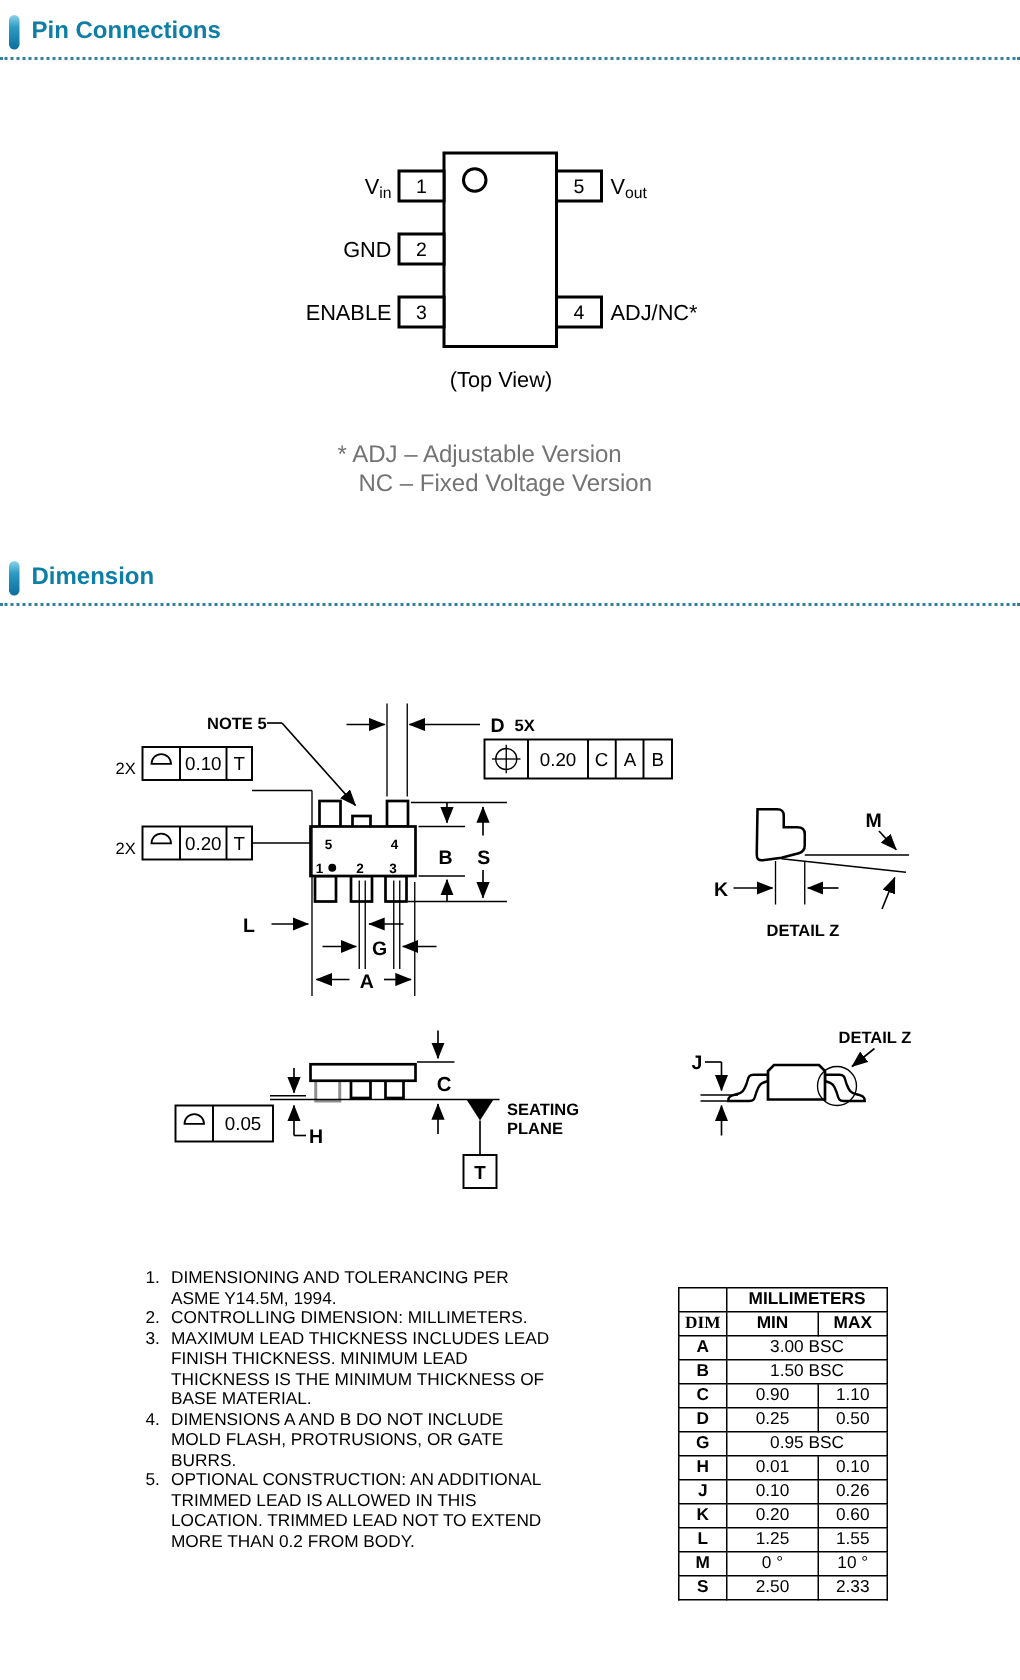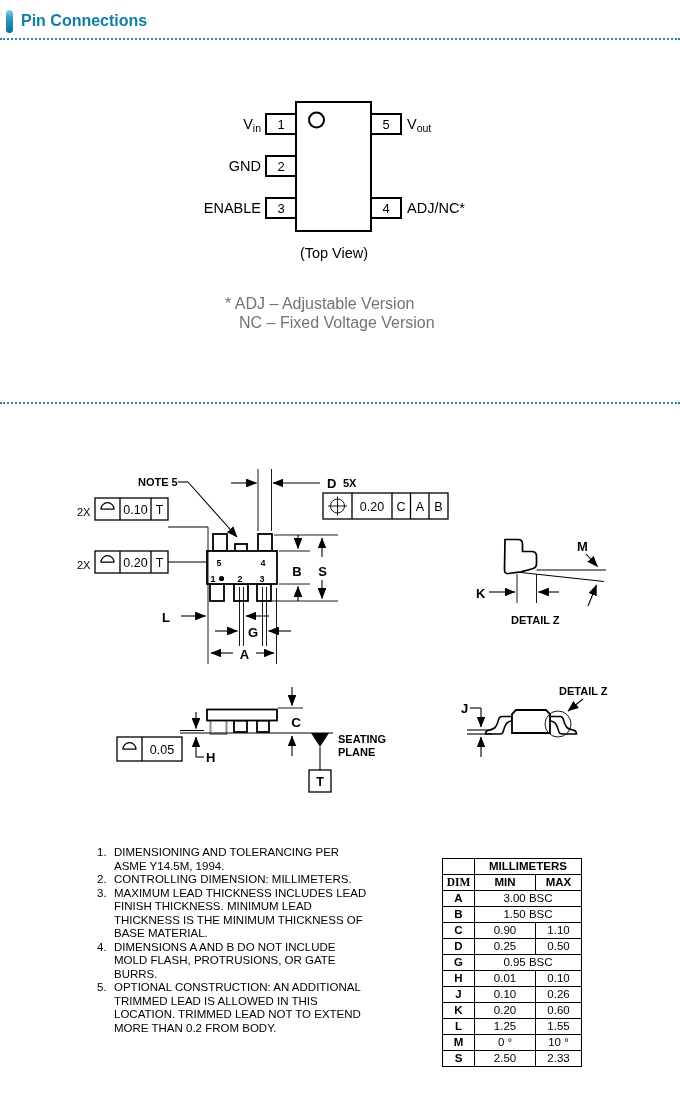--- a/index.html
+++ b/index.html
@@ -8,21 +8,21 @@
   .sec-head{position:absolute;left:0;width:680px;height:28px;}
   .bar{position:absolute;left:6px;top:0px;width:7px;height:23px;border-radius:4px;
        background:linear-gradient(180deg,#8ed4ea 0%,#2d9cc4 35%,#0b6f9b 100%);}
   .sec-title{position:absolute;left:21px;top:2px;font-size:16px;font-weight:bold;color:#0f7ea6;}
   .dotline{position:absolute;left:0;width:680px;height:0;border-top:2px dotted #35809e;}
   .footnote{position:absolute;font-size:16px;color:#737373;white-space:nowrap;}
   .notes{position:absolute;left:85px;top:846px;width:285px;font-size:11.5px;line-height:13.5px;color:#000;}
   .note-row{display:flex;margin-left:12px;}
   .note-num{width:17px;flex:none;}
   .note-text{width:256px;}
-  table.dims{position:absolute;left:442px;top:858px;border-collapse:collapse;table-layout:fixed;
+  table.dims{position:absolute;left:452px;top:858px;border-collapse:collapse;table-layout:fixed;
              font-size:11.5px;color:#000;border-radius:28px;}
   table.dims td{border:1.2px solid #000;text-align:center;padding:0;height:15px;line-height:13px;}
   table.dims .hd{font-weight:bold;}
   table.dims .dim{font-weight:bold;}
   table.dims .c1{width:31px;font-family:Liberation Serif, serif;} table.dims .c2{width:60px;} table.dims .c3{width:45px;}
   svg{position:absolute;left:0;}
   .t{font-family:"Liberation Sans",sans-serif;fill:#000;}
   .b{font-weight:bold;}
   .s9{font-size:9px;} .s11{font-size:11px;} .s12{font-size:12.5px;}
   .s13{font-size:13px;} .s135{font-size:13.5px;} .s14{font-size:14.5px;}
@@ -63,20 +63,24 @@
     <text class="t s14" x="261" y="171" text-anchor="end">GND</text>
     <text class="t s14" x="261" y="213" text-anchor="end">ENABLE</text>
     <text class="t s14" x="407" y="129"><tspan>V</tspan><tspan dy="3" font-size="10.5">out</tspan></text>
     <text class="t s14" x="407" y="213">ADJ/NC*</text>
     <text class="t s14" x="334" y="258" text-anchor="middle">(Top View)</text>
   </svg>
 
   <div class="footnote" style="left:225px;top:295px;">* ADJ – Adjustable Version</div>
   <div class="footnote" style="left:239px;top:314px;">NC – Fixed Voltage Version</div>
 
+  <div class="sec-head" style="top:374px;">
+    <span class="bar"></span>
+    <span class="sec-title">Dimension</span>
+  </div>
   <div class="dotline" style="top:402px;"></div>
 
   <svg style="top:430px;" width="680" height="400" viewBox="0 430 680 400">
     <defs>
       <marker id="ar" viewBox="0 0 10 8" refX="9.5" refY="4" markerWidth="10" markerHeight="8" orient="auto">
         <path d="M0,0 L10,4 L0,8 Z" fill="#000"></path>
       </marker>
       <path id="dome" d="M-6.5 3.2 A6.5 6.5 0 0 1 6.5 3.2 Z" stroke="#000" stroke-width="1.2" fill="none"></path>
       <path id="gullwing" d="M512 716.5 L502.5 716.5 C498.5 716.5 499 719 497.5 723 C496 727 495 728.5 491 729.5 C487 730.5 485.5 731 485.5 734 L499.5 734 C503.5 734 503 731.5 504.5 727.5 C506 723.5 507 722 511 721 L512 720.5 Z" stroke="#000" stroke-width="1.6" fill="#fff"></path>
     </defs>

